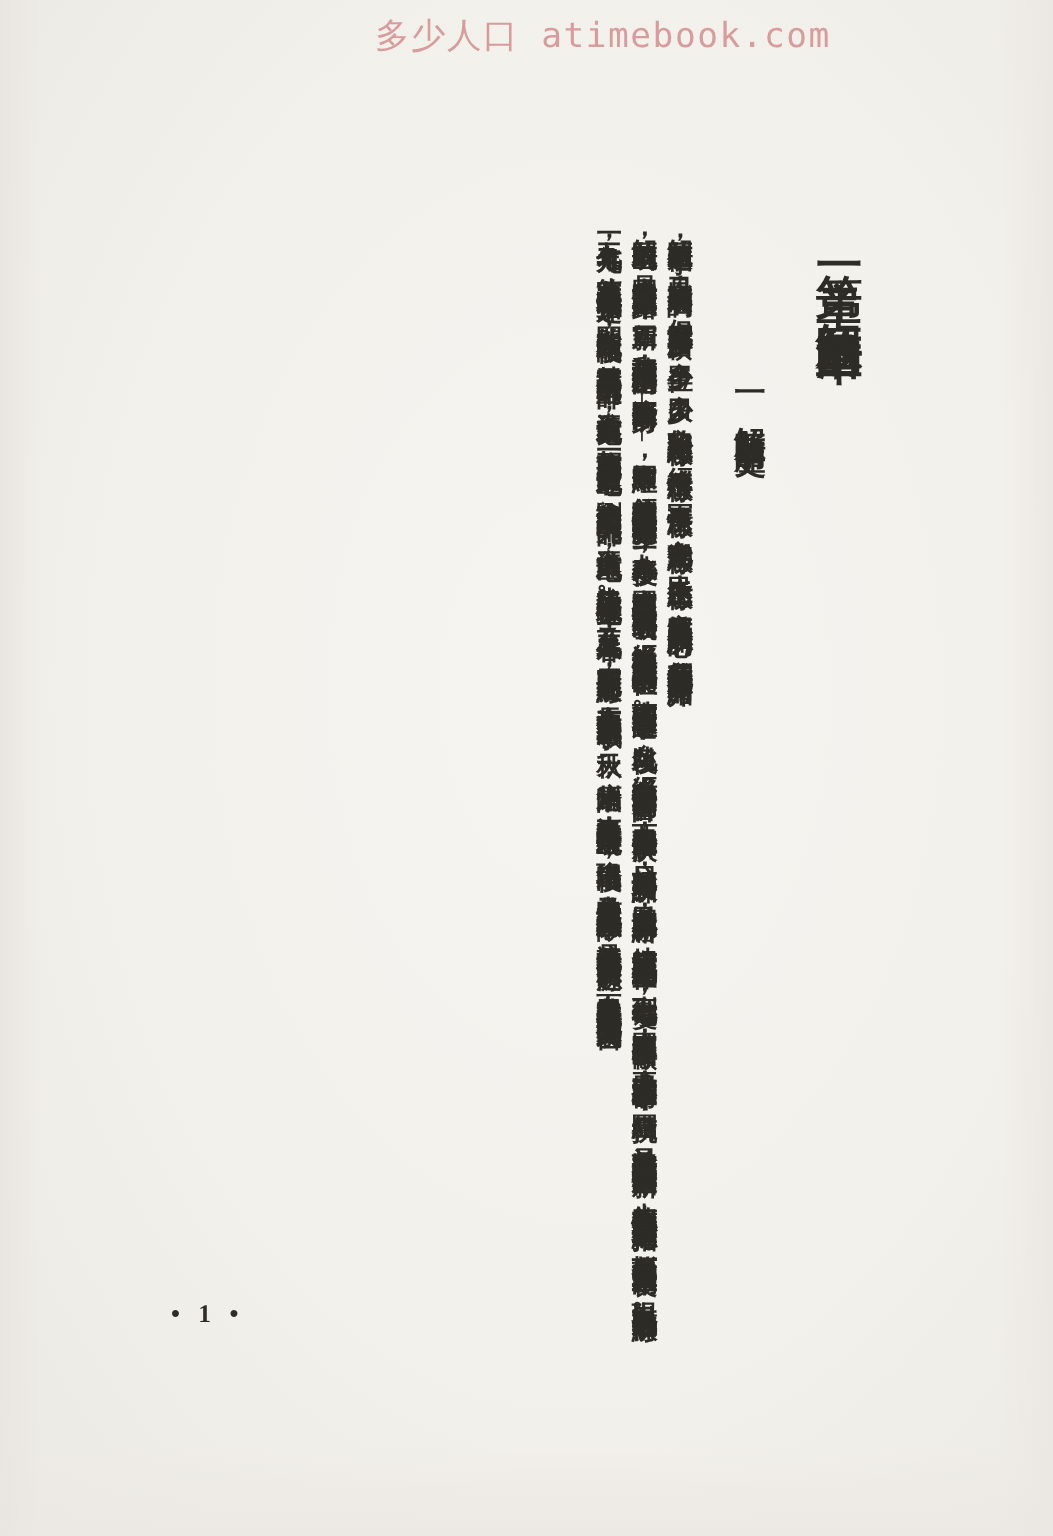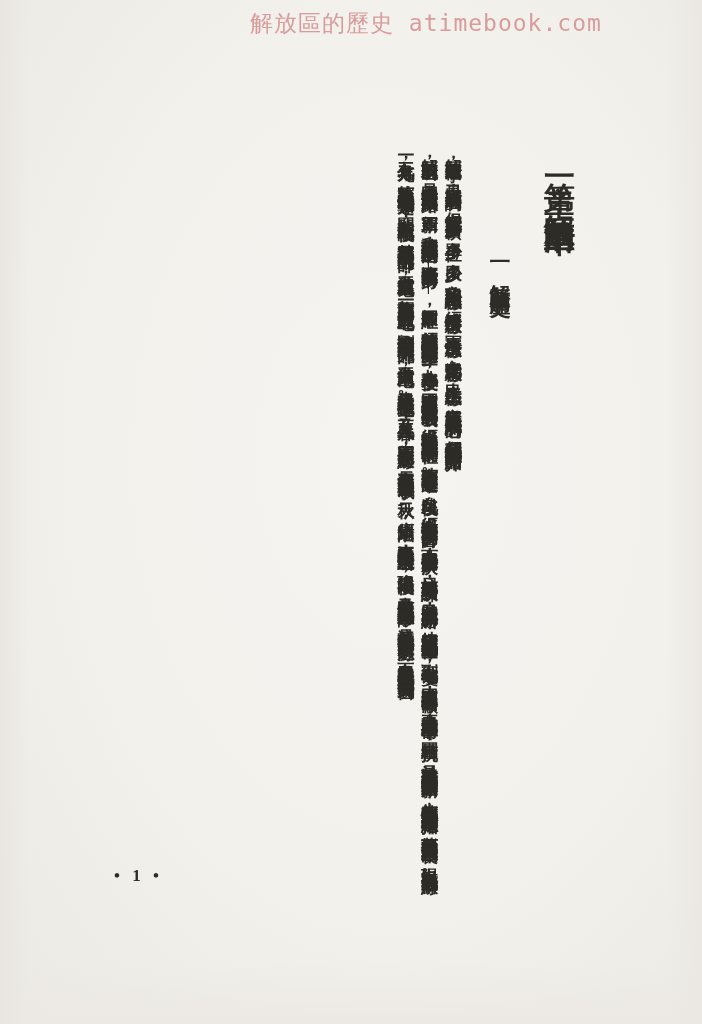--- a/index.html
+++ b/index.html
@@ -66,21 +66,21 @@
     letter-spacing:4px;
     color:#2e2c27;
     white-space:nowrap;
   }
 </style>
 </head>
 <body>
 
 <div class="scan-page">
 
-  <div class="watermark">解放區的歷史 atimebook.com</div>
+  <div class="watermark">多少人口 atimebook.com</div>
 
   <div class="chapter-heading vtext">
     <span class="gap-after">第一章</span><span>解放區的沿革</span>
   </div>
 
   <div class="section-heading vtext">
     <span class="gap-after">一</span><span>解放區的歷史</span>
   </div>
 
   <div class="body-text vtext">

